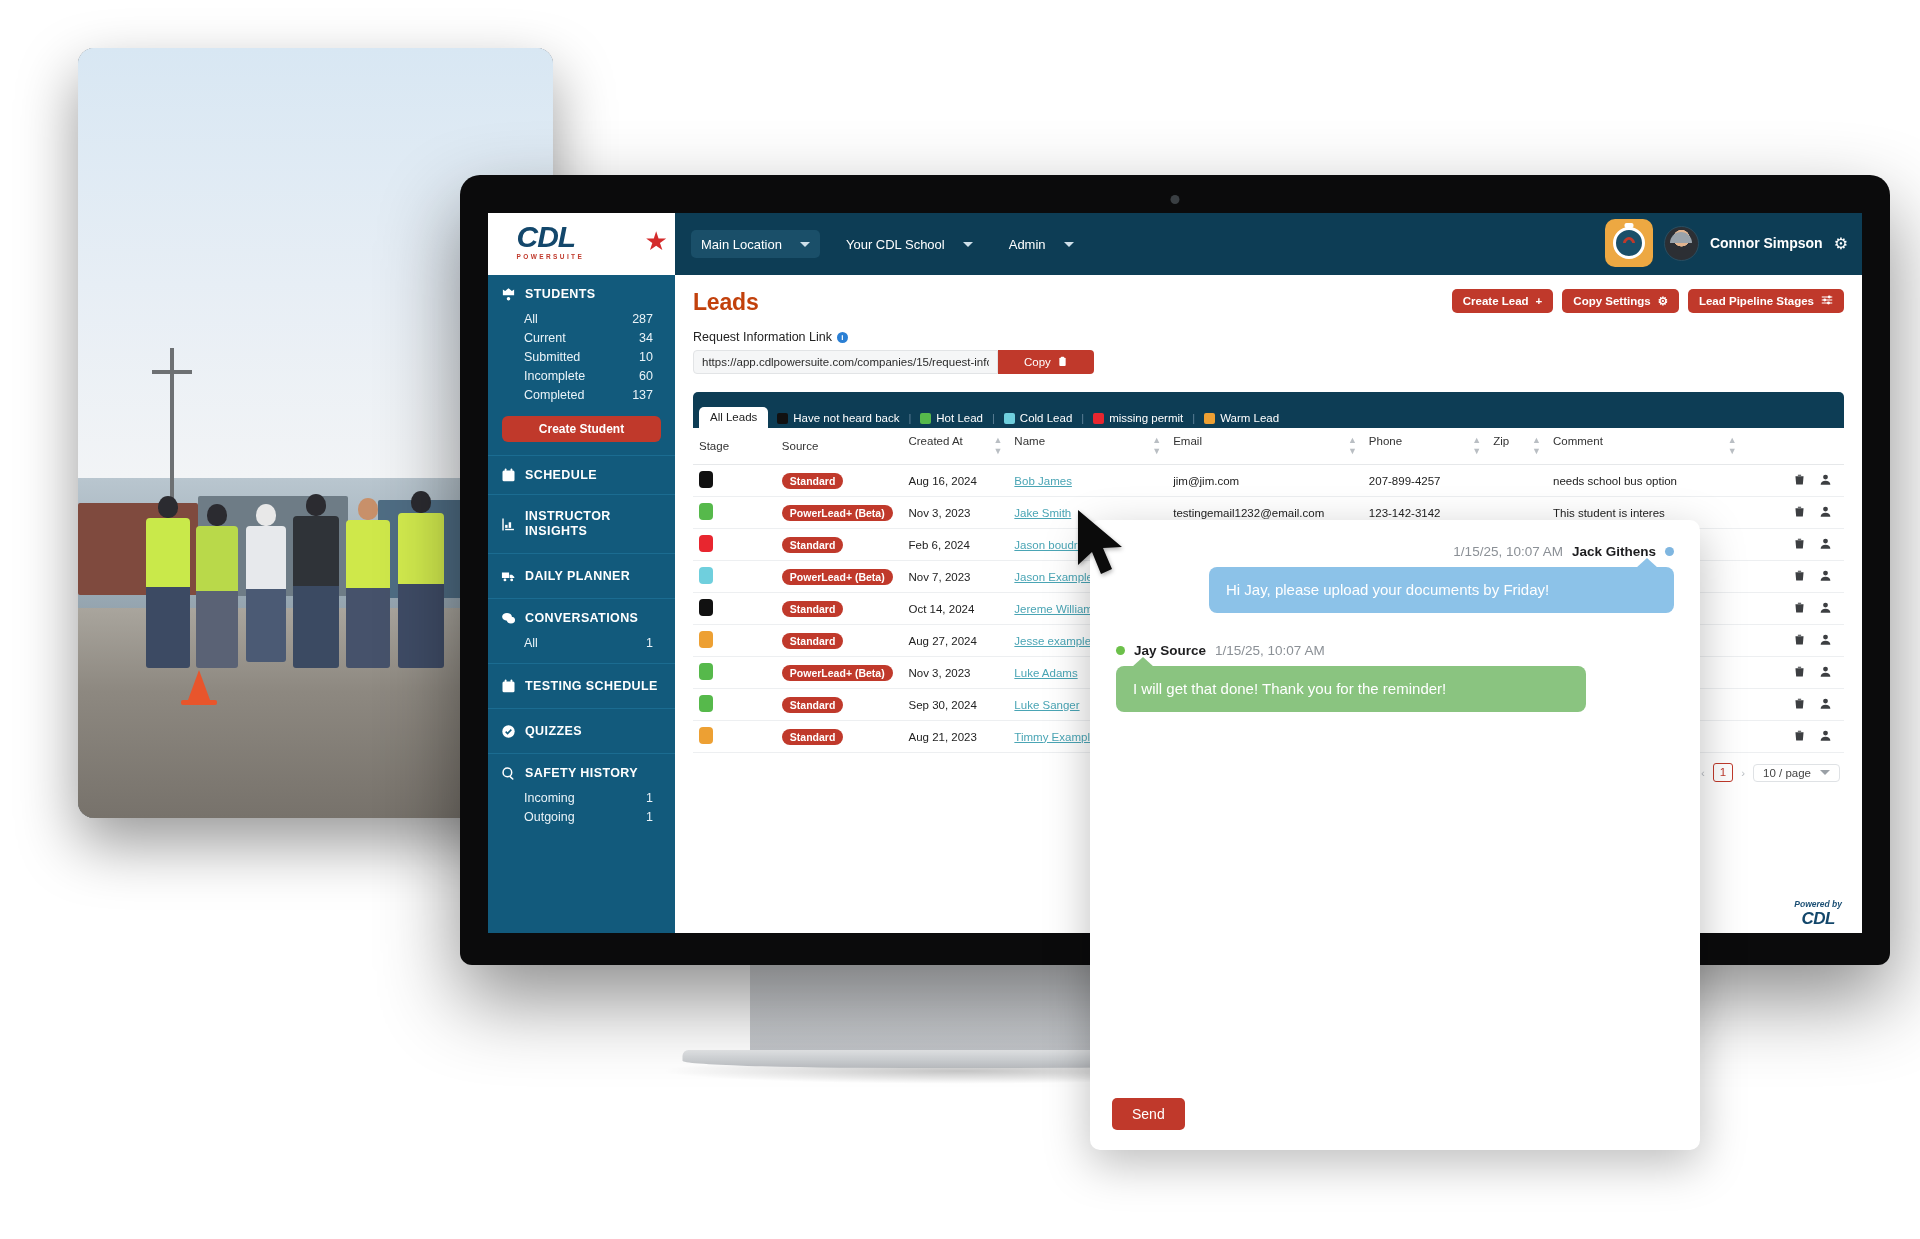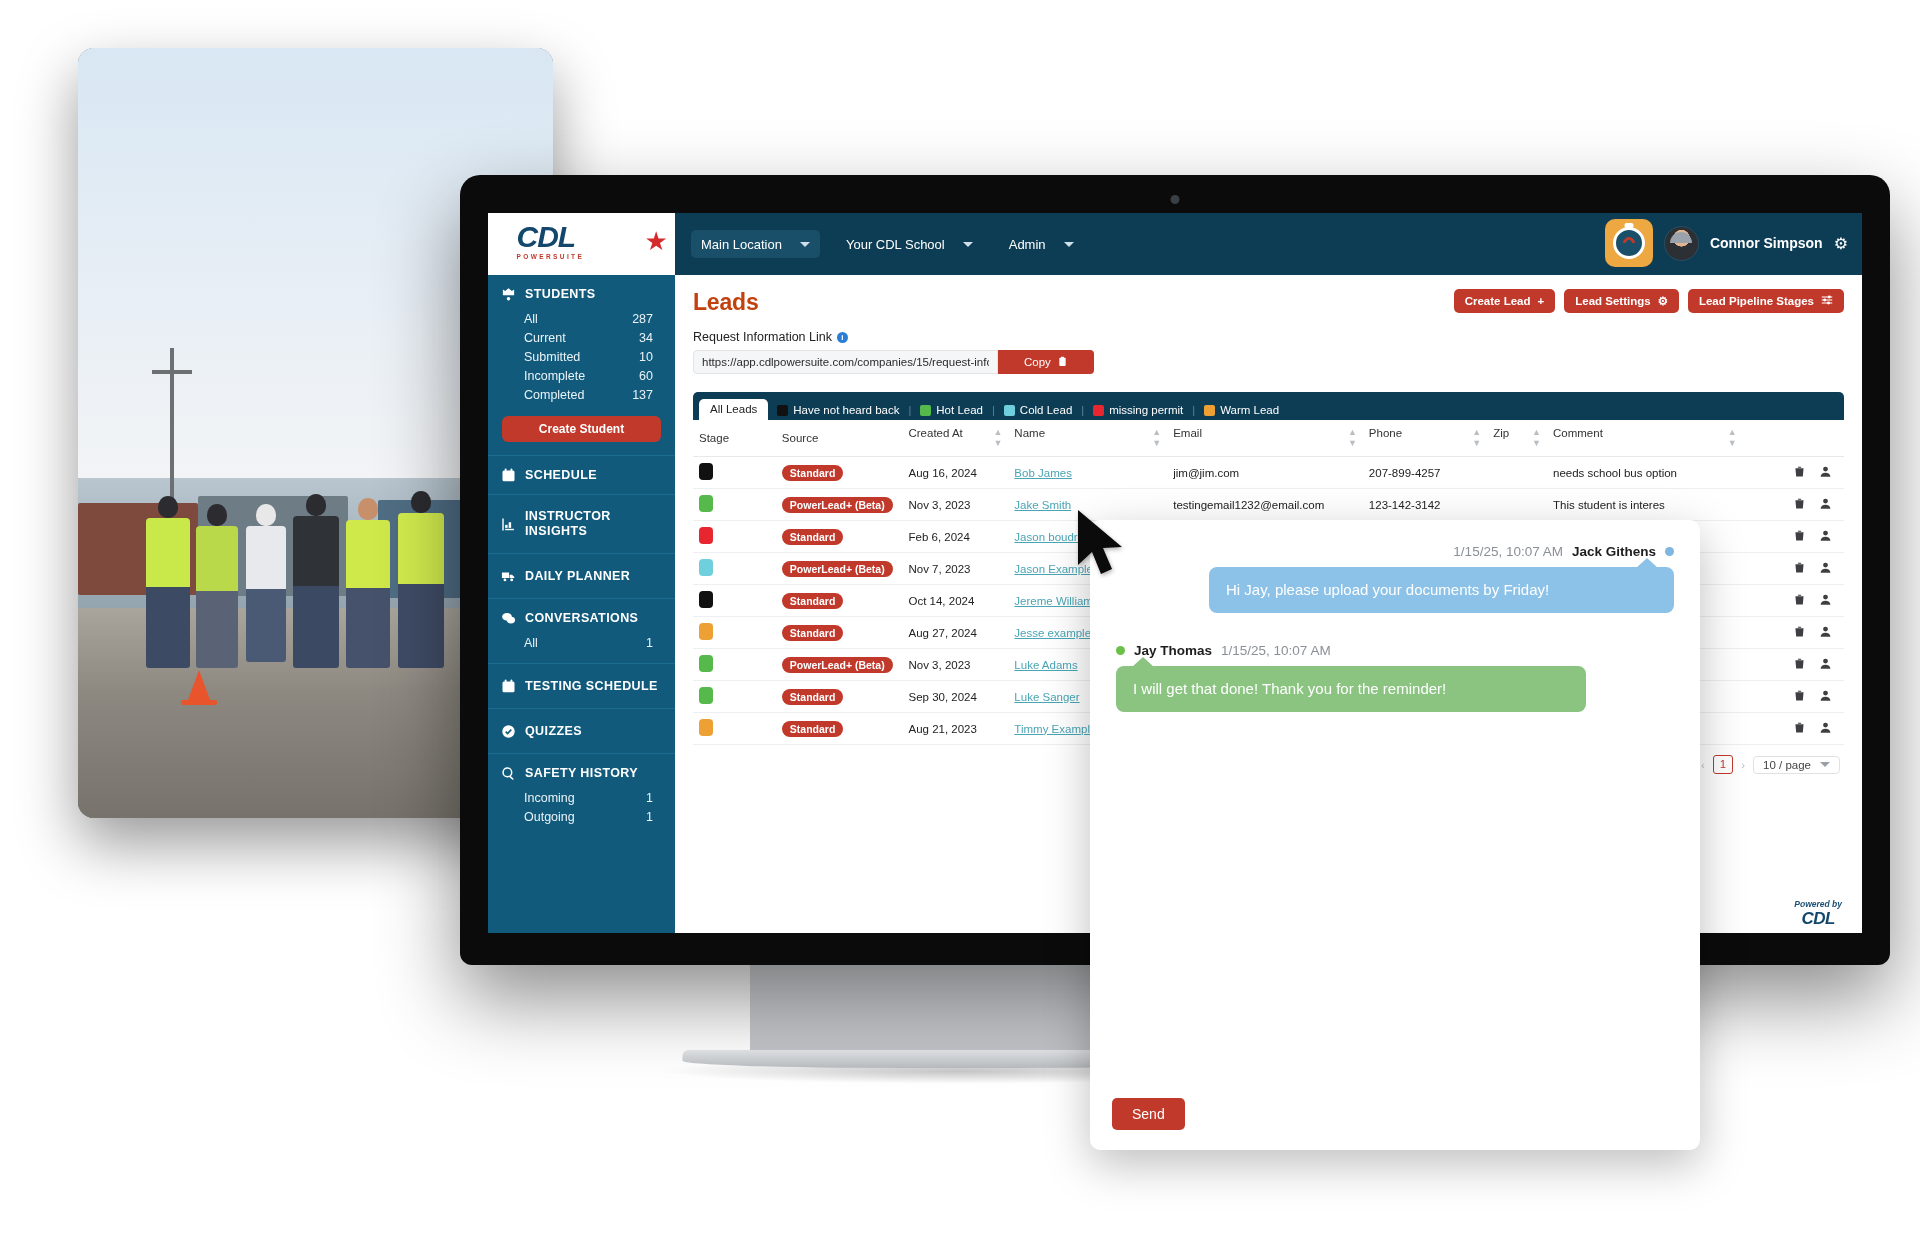--- a/index.html
+++ b/index.html
@@ -161,21 +161,21 @@
     border-radius:4px 0 0 4px; font-size:11.5px; color:#2b2b2b; padding:0 8px;
     font-family:"Liberation Sans", sans-serif;
   }
   .copy-btn {
     height:24px; background:#c0392b; color:#fff; border:none; border-radius:0 4px 4px 0;
     padding:0 26px; font-size:11.5px; display:flex; align-items:center; gap:6px;
     font-family:"Liberation Sans", sans-serif; cursor:pointer;
   }
 
   .tabstrip {
-    margin-top:18px; background:#0d3d55; border-radius:5px 5px 0 0; height:28px;
+    margin-top:18px; background:#0d3d55; border-radius:5px 5px 0 0; height:36px;
     display:flex; align-items:flex-end; padding-left:6px; gap:0;
   }
   .tab-active {
     background:#fff; color:#222; font-size:11.5px; height:21px; line-height:21px;
     padding:0 11px; border-radius:5px 5px 0 0;
   }
   .legend { display:flex; align-items:center; gap:0; padding-bottom:4px; margin-left:9px; }
   .legend-item { display:flex; align-items:center; gap:5px; color:#fff; font-size:11.5px; white-space:nowrap; }
   .sw { width:11px; height:11px; border-radius:2px; display:inline-block; }
   .legend-sep { color:#5f8198; margin:0 9px; font-size:11px; }
@@ -493,21 +493,21 @@
           <div class="main">
 
             <div class="page-title">Leads</div>
 
             <div class="head-actions">
               <button class="btn-red">
                 <span>Create Lead</span>
                 <span>+</span>
               </button>
               <button class="btn-red">
-                <span>Lead Settings</span>
+                <span>Copy Settings</span>
                 <span>⚙</span>
               </button>
               <button class="btn-red">
                 <span>Lead Pipeline Stages</span>
                 <span>
                   <svg viewBox="0 0 16 16" width="12" height="12">
                       <g stroke="#fff" stroke-width="1.4">
                         <line x1="1" y1="4" x2="15" y2="4"></line>
                         <line x1="1" y1="8" x2="15" y2="8"></line>
                         <line x1="1" y1="12" x2="15" y2="12"></line>
@@ -833,21 +833,21 @@
           <span class="time">1/15/25, 10:07 AM</span>
           <span class="who">Jack Githens</span>
           <span class="dot" style="background:#7fb6e0"></span>
         </div>
         <div class="bubble out">Hi Jay, please upload your documents by Friday!</div>
       </div>
 
       <div class="msg in">
         <div class="meta">
           <span class="dot" style="background:#6cc04a"></span>
-          <span class="who">Jay Thomas</span>
+          <span class="who">Jay Source</span>
           <span class="time">1/15/25, 10:07 AM</span>
         </div>
         <div class="bubble in">I will get that done! Thank you for the reminder!</div>
       </div>
 
     </div>
     <div class="chat-foot">
       <button class="send-btn">Send</button>
     </div>
   </div>

